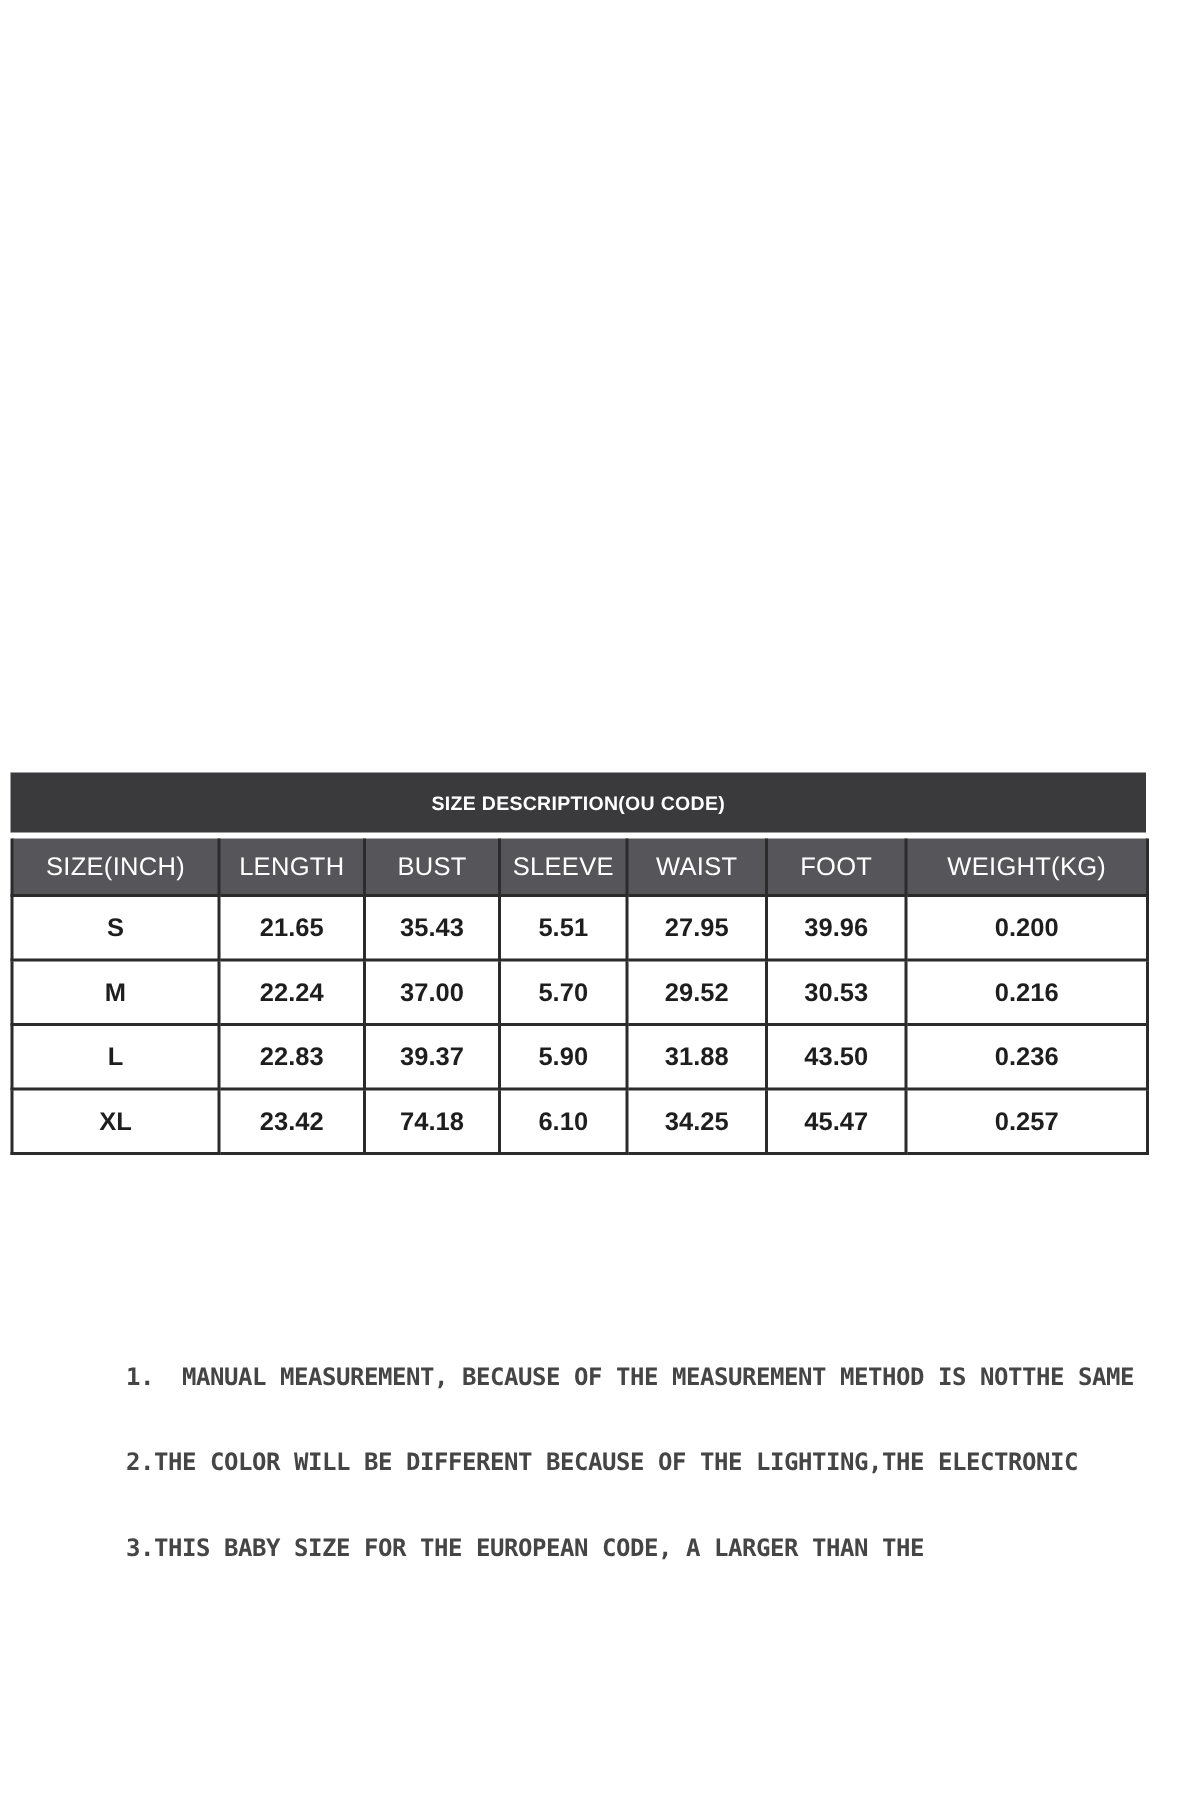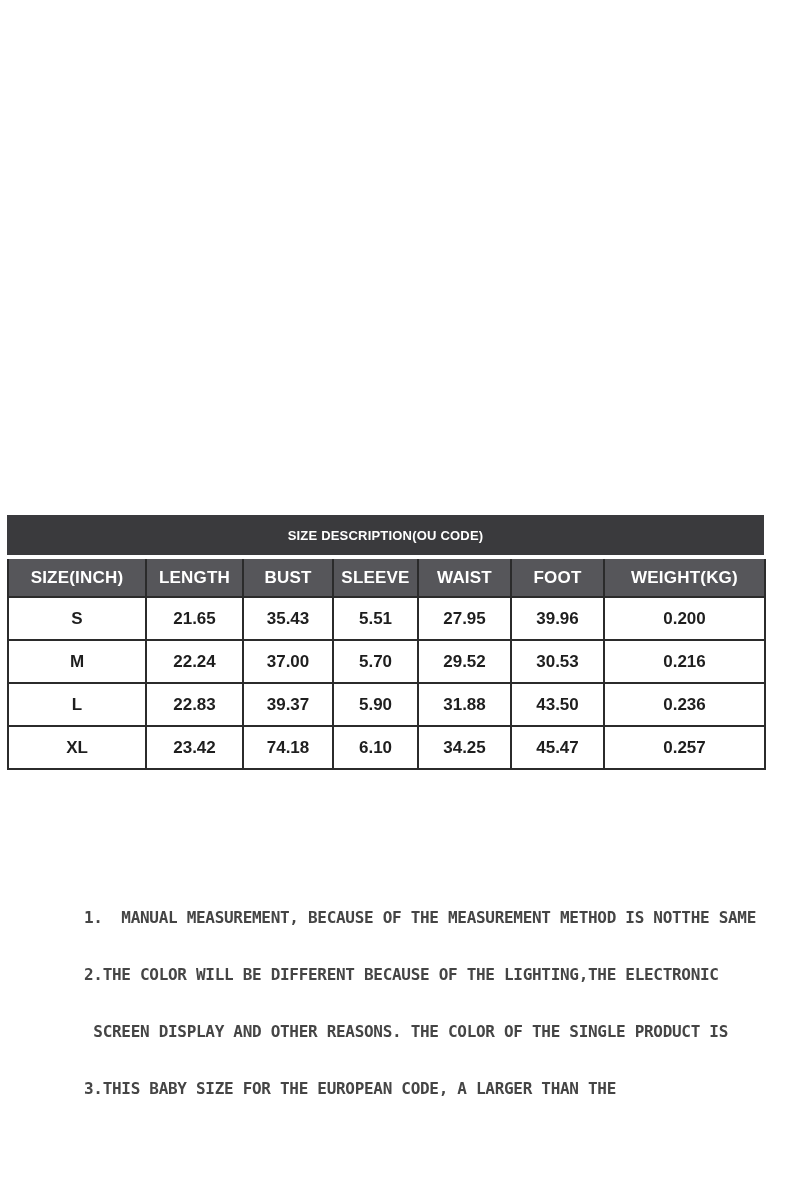--- a/index.html
+++ b/index.html
@@ -35,21 +35,21 @@
   }
   table.size-table {
     border-collapse: collapse;
     table-layout: fixed;
     width: 757px;
   }
   table.size-table th {
     background: #56565a;
     color: #ffffff;
     font-size: 17px;
-    font-weight: bold;
+    font-weight: normal;
     height: 37px;
     border: 2px solid #2b2b2b;
     border-top: 0;
     text-align: center;
     padding: 0;
     letter-spacing: 0.2px;
   }
   table.size-table td {
     background: #ffffff;
     color: #1e1e1e;
@@ -141,18 +141,17 @@
           <td>45.47</td>
           <td>0.257</td>
         </tr>
       </tbody>
     </table>
   </div>
 
   <div class="notes">
     <div>1.  MANUAL MEASUREMENT, BECAUSE OF THE MEASUREMENT METHOD IS NOTTHE SAME</div>
     <div>2.THE COLOR WILL BE DIFFERENT BECAUSE OF THE LIGHTING,THE ELECTRONIC</div>
-    <div> SCREEN DISPLAY AND OTHER REASONS. THE COLOR OF THE SINGLE PRODUCT IS</div>
     <div>3.THIS BABY SIZE FOR THE EUROPEAN CODE, A LARGER THAN THE</div>
     
   </div>
 
 </div>
 
 </body></html>

